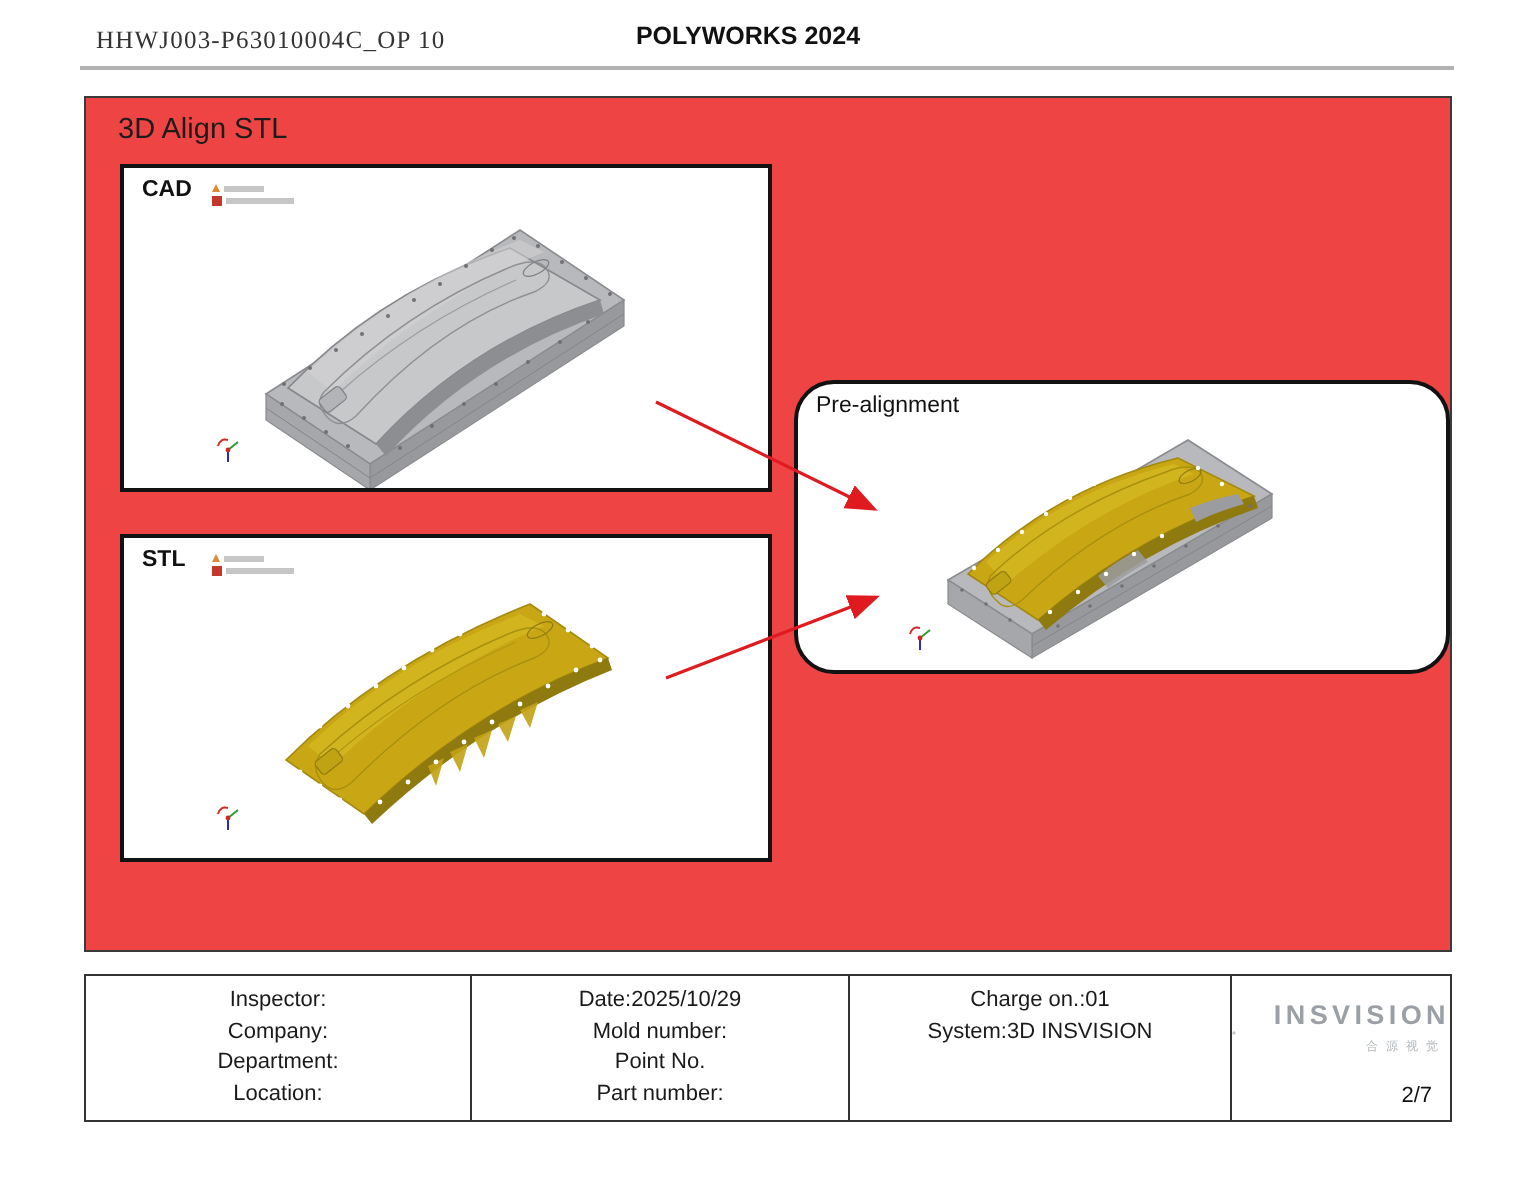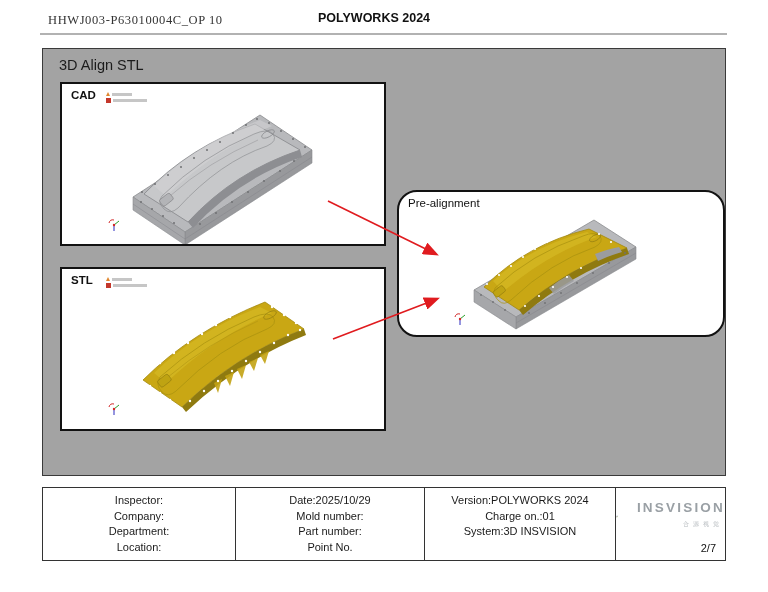--- a/index.html
+++ b/index.html
@@ -8,21 +8,21 @@
     font-family:"Liberation Sans",sans-serif;color:#1a1a1a;
   }
   
   .doc-code{position:absolute;left:48px;top:13px;font-family:"Liberation Serif",serif;
     font-size:12.5px;letter-spacing:.6px;color:#333;}
   .app-title{position:absolute;left:0;right:20px;top:11px;text-align:center;
     font-size:12.5px;font-weight:700;color:#111;}
   .header-rule{position:absolute;left:40px;top:33px;width:687px;height:2px;background:#b2b2b2;}
   
   .main-frame{position:absolute;left:42px;top:48px;width:684px;height:428px;
-    border:1.5px solid #3a3a3a;background:#a3a3a3;box-sizing:border-box;}
+    border:1.5px solid #3a3a3a;background:#ef4444;box-sizing:border-box;}
   .page-title{position:absolute;left:16px;top:8px;font-size:14.5px;font-weight:500;color:#1c1c1c;}
   .view-box{position:absolute;border:2px solid #121212;background:#fff;box-sizing:border-box;}
   .box-cad{left:17px;top:33px;width:326px;height:164px;}
   .box-stl{left:17px;top:218px;width:326px;height:164px;}
   .box-pre{left:354px;top:141px;width:328px;height:147px;border-radius:20px;}
   .view-label{position:absolute;left:9px;top:5px;font-size:11.5px;font-weight:700;color:#111;}
   .view-label.light{font-weight:500;}
   .model-svg{position:absolute;left:0;top:0;width:100%;height:100%;}
   
   .mini-legend{position:absolute;left:44px;top:8px;display:flex;flex-direction:column;gap:2px;}
@@ -252,25 +252,24 @@
 <div class="footer-table">
   <div class="f-cell c1">
     <span class="f-line">Inspector:</span>
     <span class="f-line">Company:</span>
     <span class="f-line">Department:</span>
     <span class="f-line">Location:</span>
   </div>
   <div class="f-cell c2">
     <span class="f-line">Date:2025/10/29</span>
     <span class="f-line">Mold number:</span>
+    <span class="f-line">Point No.</span>
     <span class="f-line">Part number:</span>
-    <span class="f-line">Point No.</span>
   </div>
   <div class="f-cell c3">
-    <span class="f-line">Version:POLYWORKS 2024</span>
     <span class="f-line">Charge on.:01</span>
     <span class="f-line">System:3D INSVISION</span>
   </div>
   <div class="f-cell c4">
     <div class="logo-wrap">
       <svg width="27" height="27" viewBox="0 0 27 27">
         <g stroke-linecap="round" fill="none">
           <line x1="4" y1="15" x2="13" y2="3" stroke="#3b9cd9" stroke-width="3.4" stroke-dasharray="4.5 2.6"></line>
           <line x1="9" y1="20" x2="18" y2="8" stroke="#e34a5f" stroke-width="3.4" stroke-dasharray="4.5 2.6"></line>
           <line x1="14" y1="25" x2="23" y2="13" stroke="#53b948" stroke-width="3.4" stroke-dasharray="4.5 2.6"></line>

